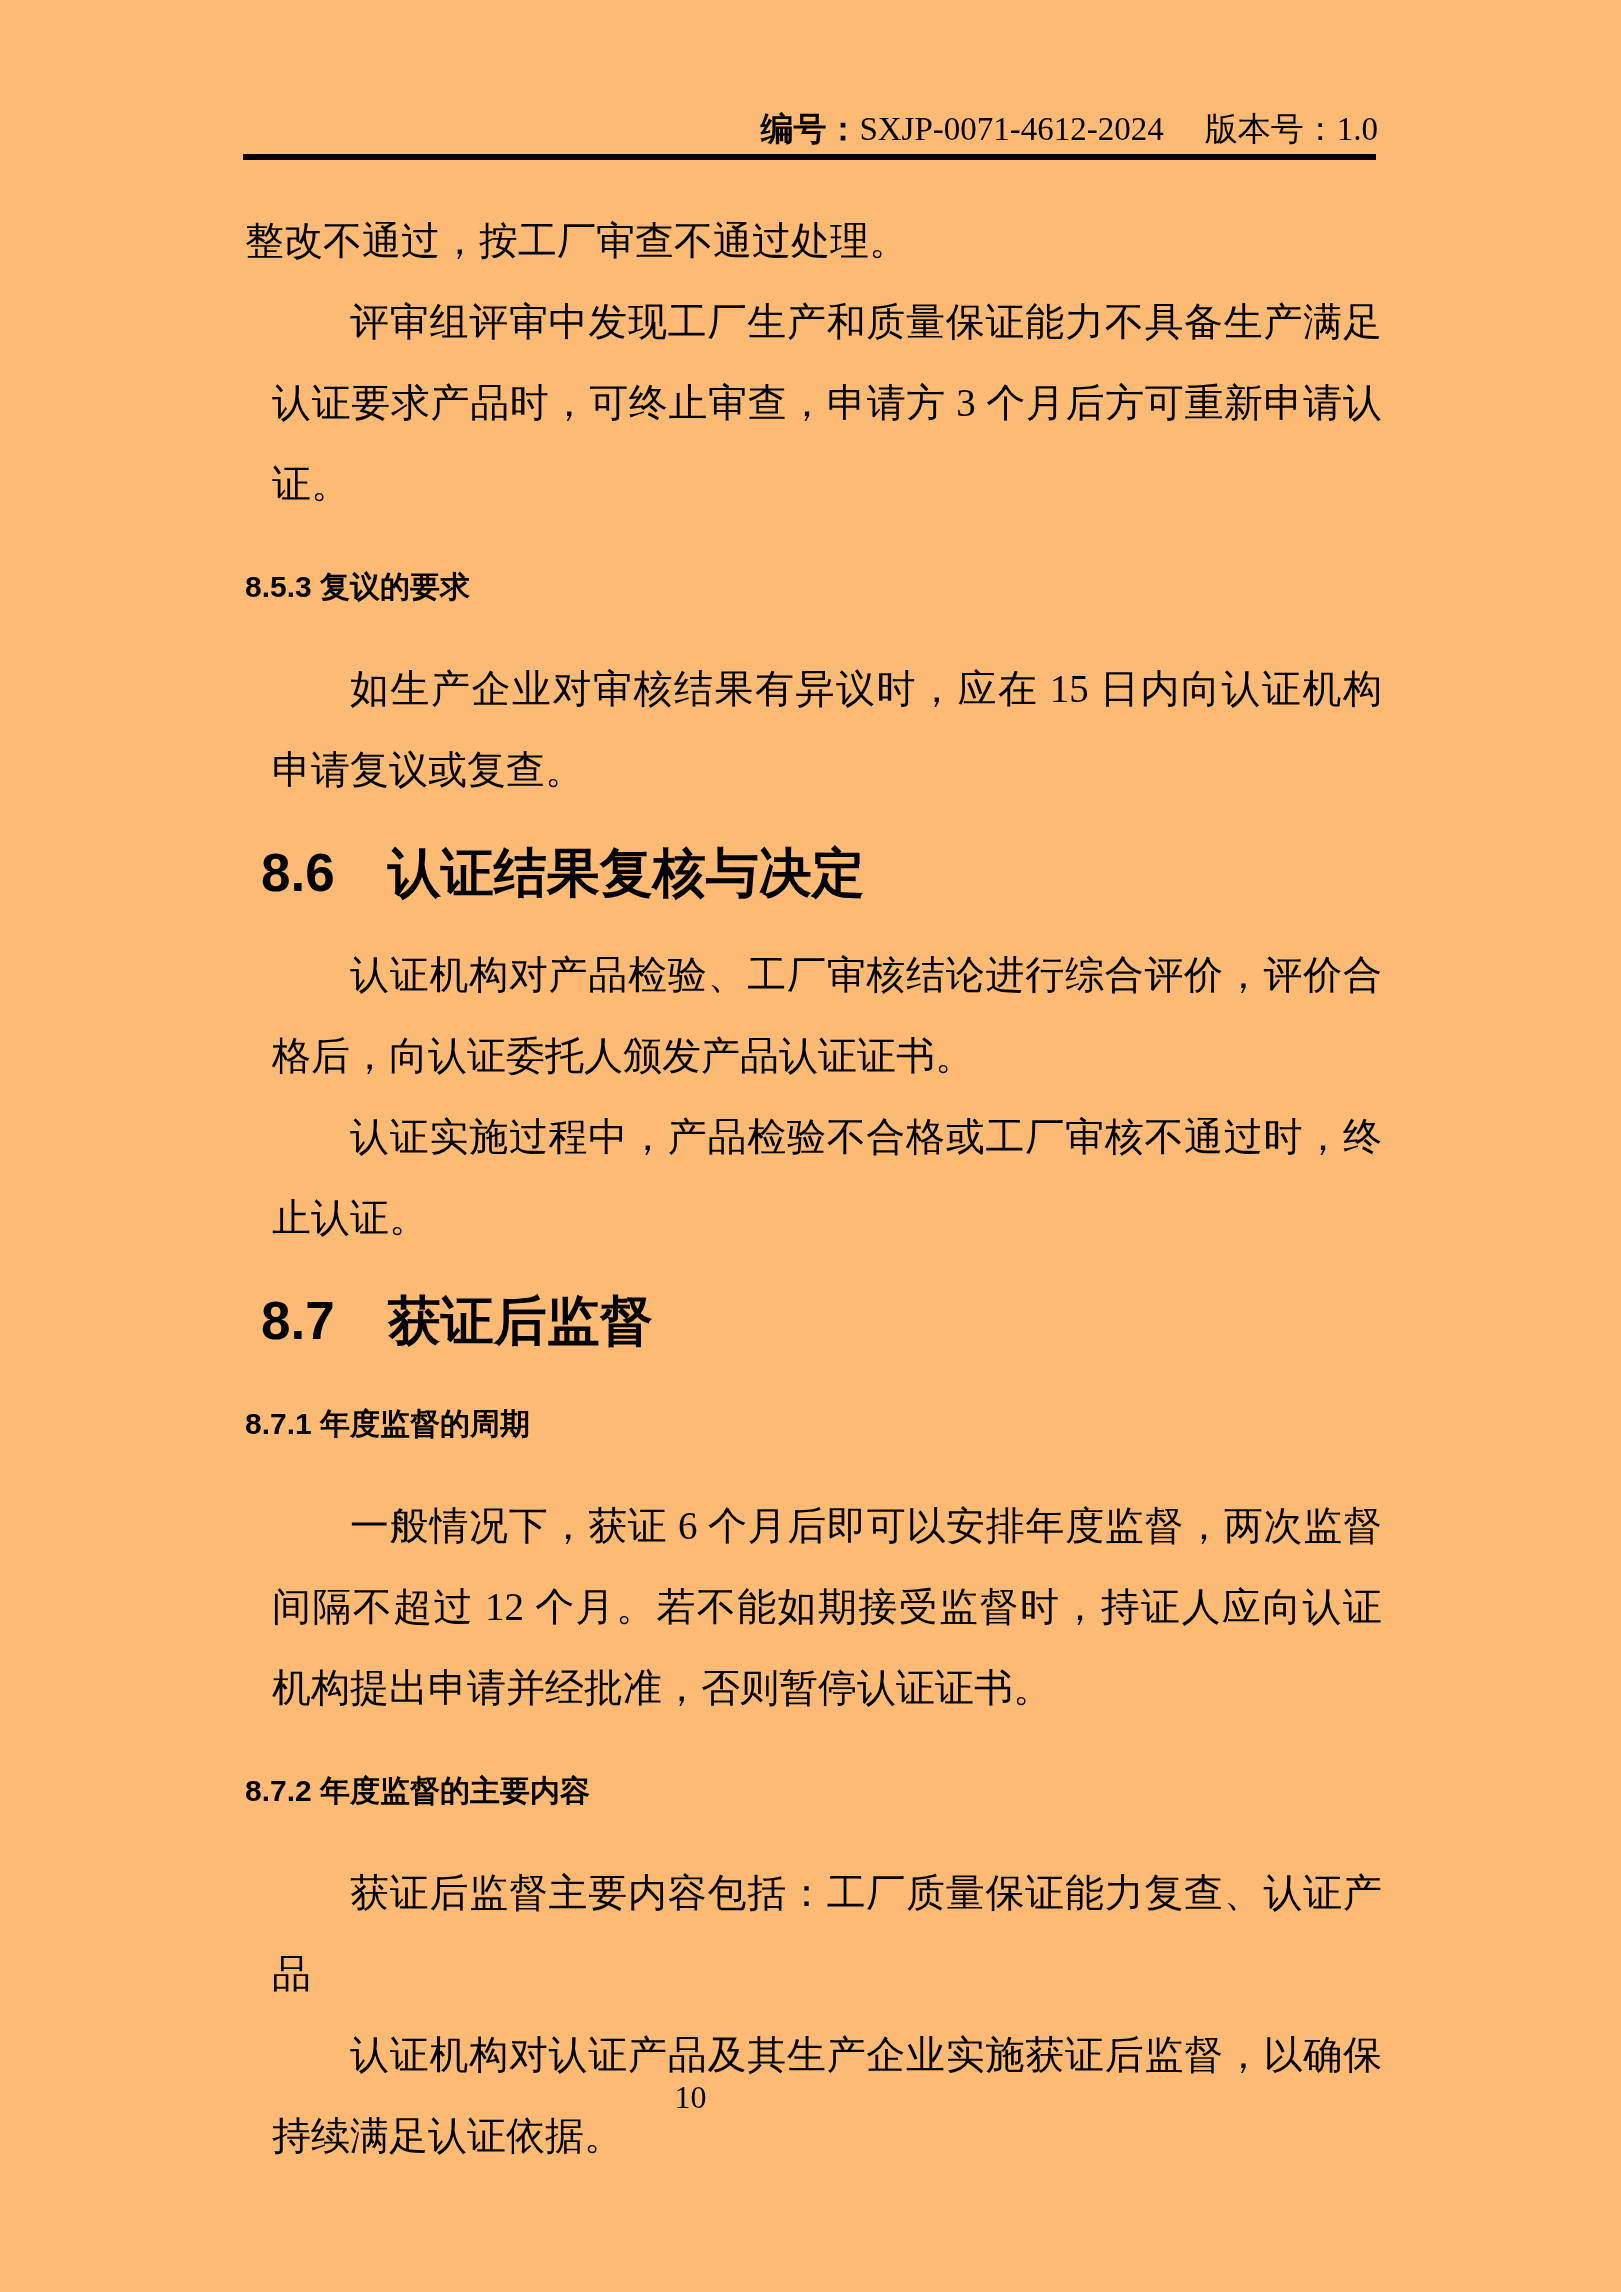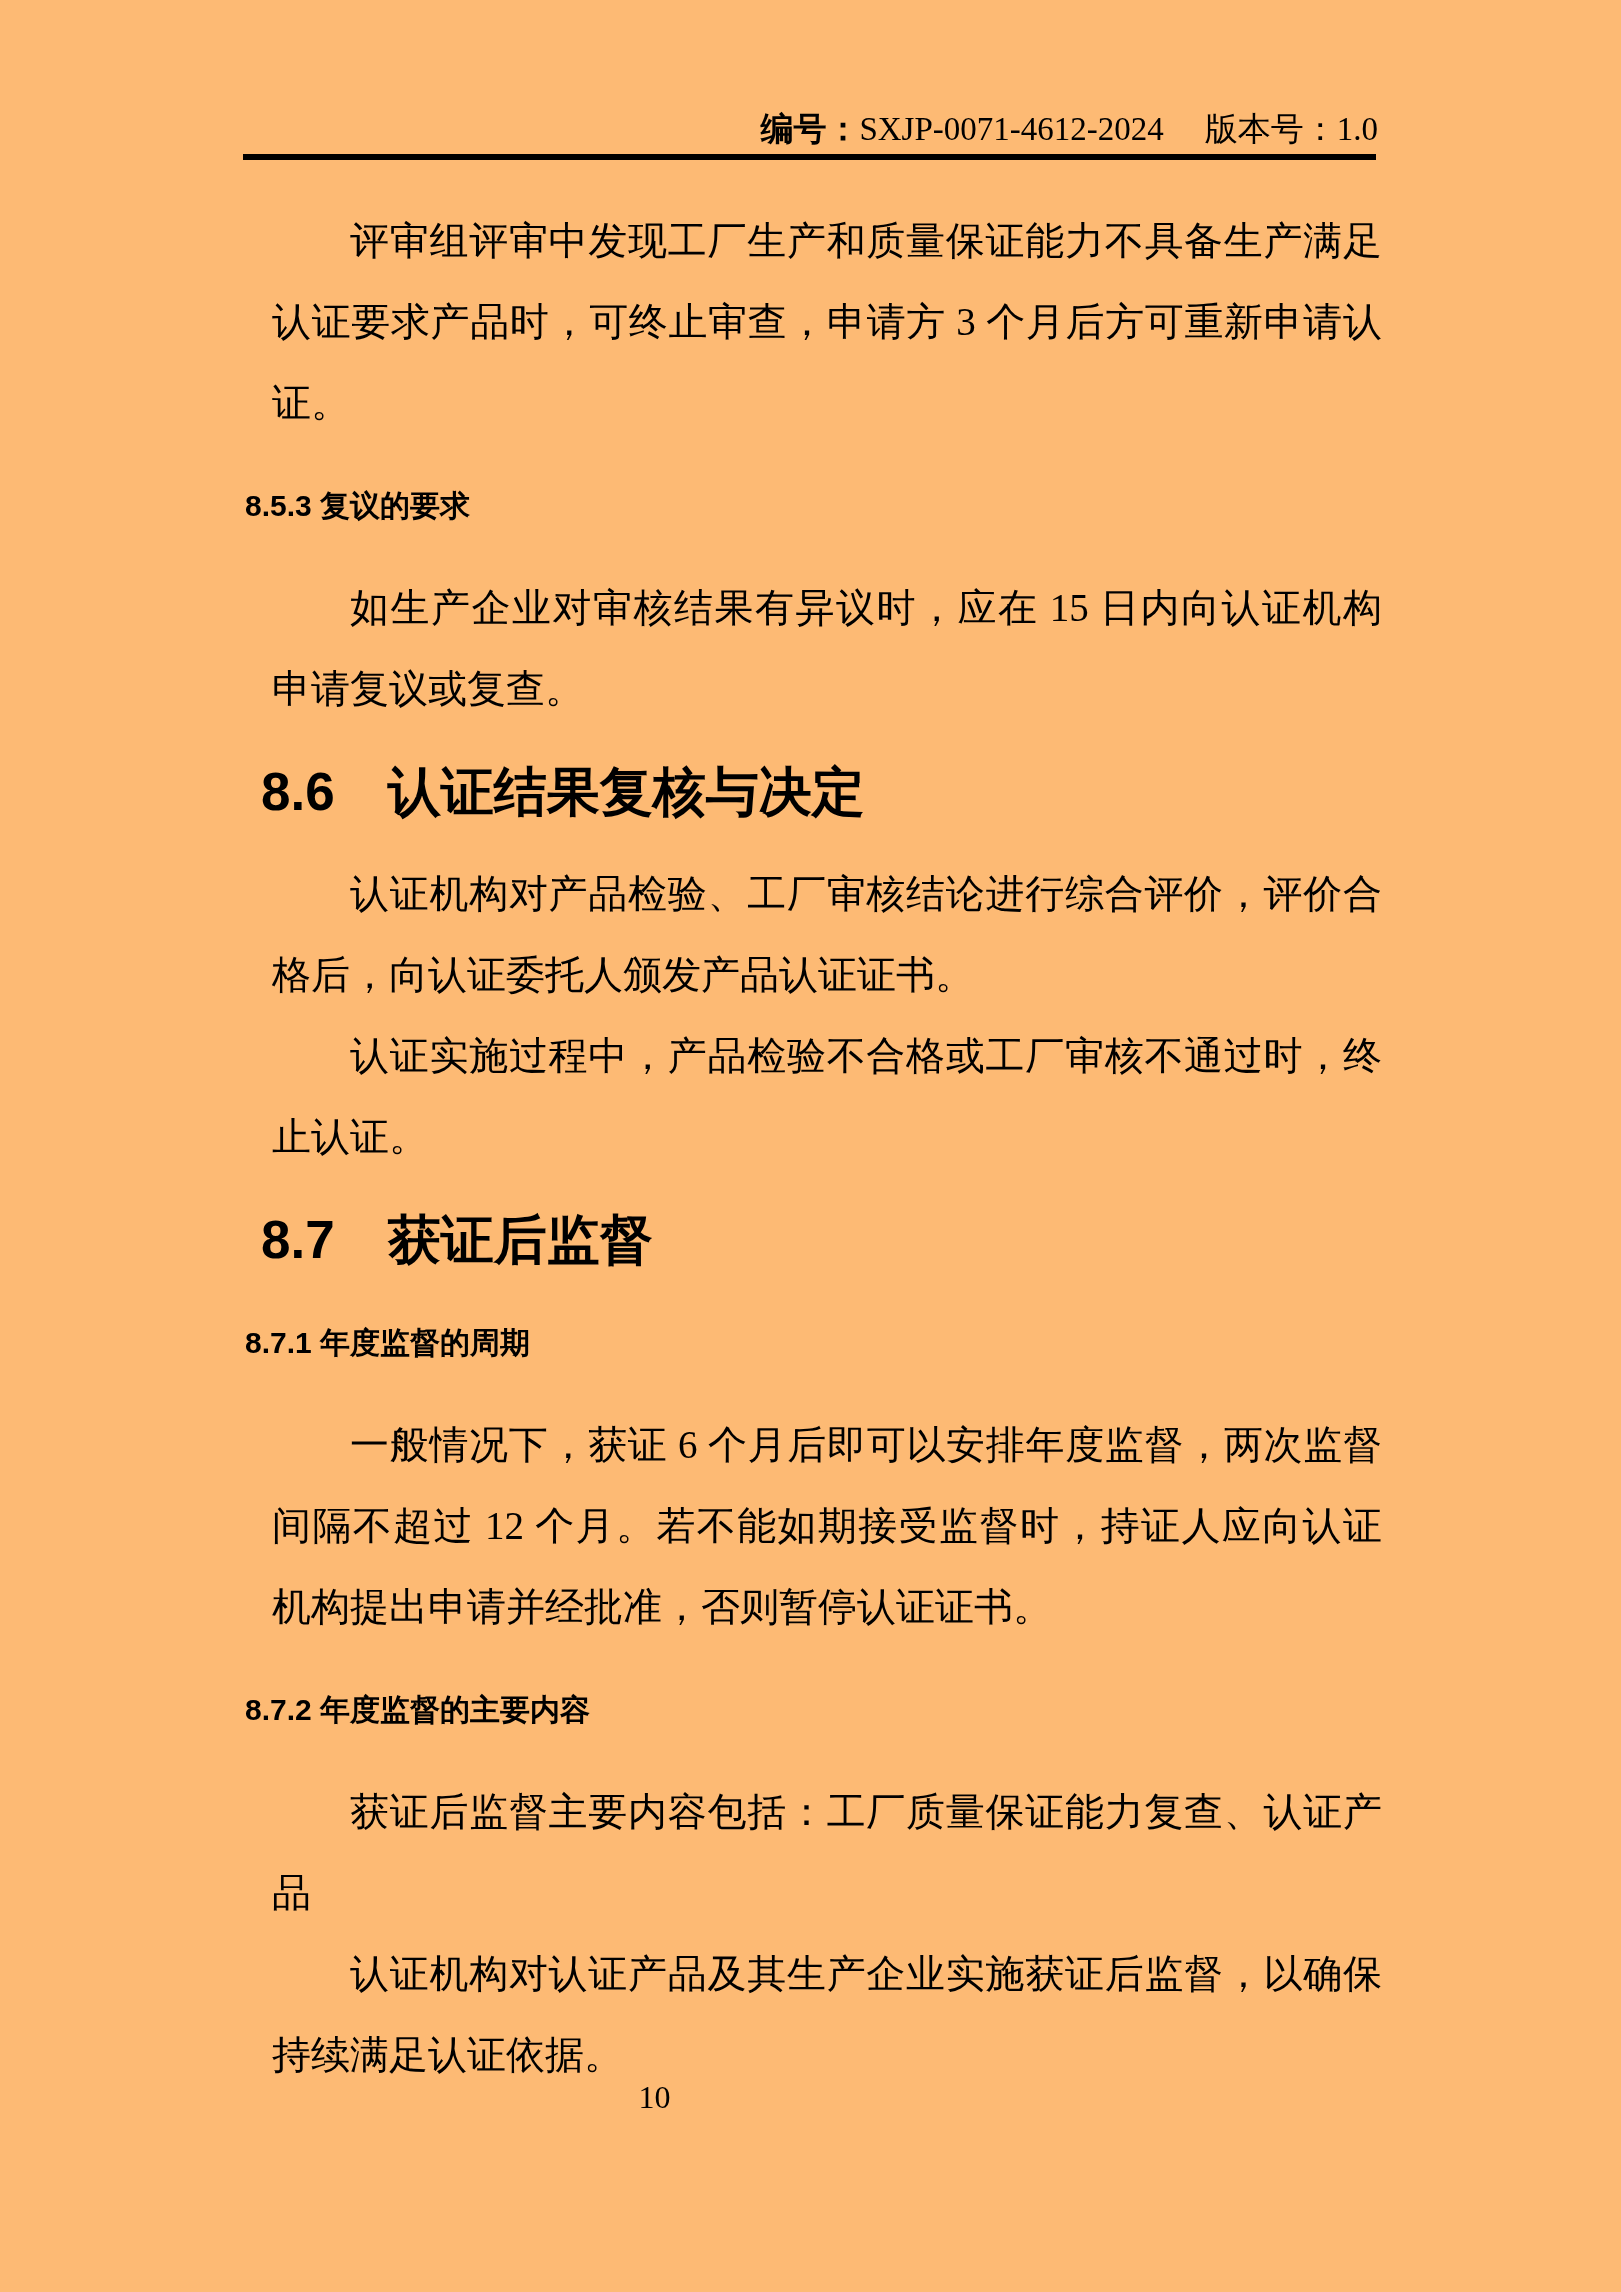--- a/index.html
+++ b/index.html
@@ -73,34 +73,36 @@
     line-height: 81px;
   }
   .page-footer {
     position: absolute;
     top: 2078px;
     left: 0;
     width: 1309px;
     text-align: center;
     font-size: 32px;
     line-height: 39px;
+    padding-left: 36px;
   }
 </style>
 </head>
 <body>
 
 <div class="page">
 
   <div class="page-header">
     <span class="hdr-label">编号：</span><span>SXJP-0071-4612-2024</span><span class="hdr-version-label">版本号：</span><span>1.0</span>
   </div>
 
   <div class="header-rule"></div>
 
   <div class="doc-body">
+    <p class="para">整改不通过，按工厂审查不通过处理。</p>
     <p class="para indent">评审组评审中发现工厂生产和质量保证能力不具备生产满足认证要求产品时，可终止审查，申请方 3 个月后方可重新申请认证。</p>
     <div class="h3">8.5.3 复议的要求</div>
     <p class="para indent">如生产企业对审核结果有异议时，应在 15 日内向认证机构申请复议或复查。</p>
     <div class="h2">8.6　认证结果复核与决定</div>
     <p class="para indent">认证机构对产品检验、工厂审核结论进行综合评价，评价合格后，向认证委托人颁发产品认证证书。</p>
     <p class="para indent">认证实施过程中，产品检验不合格或工厂审核不通过时，终止认证。</p>
     <div class="h2">8.7　获证后监督</div>
     <div class="h3">8.7.1 年度监督的周期</div>
     <p class="para indent">一般情况下，获证 6 个月后即可以安排年度监督，两次监督间隔不超过 12 个月。若不能如期接受监督时，持证人应向认证机构提出申请并经批准，否则暂停认证证书。</p>
     <div class="h3">8.7.2 年度监督的主要内容</div>

